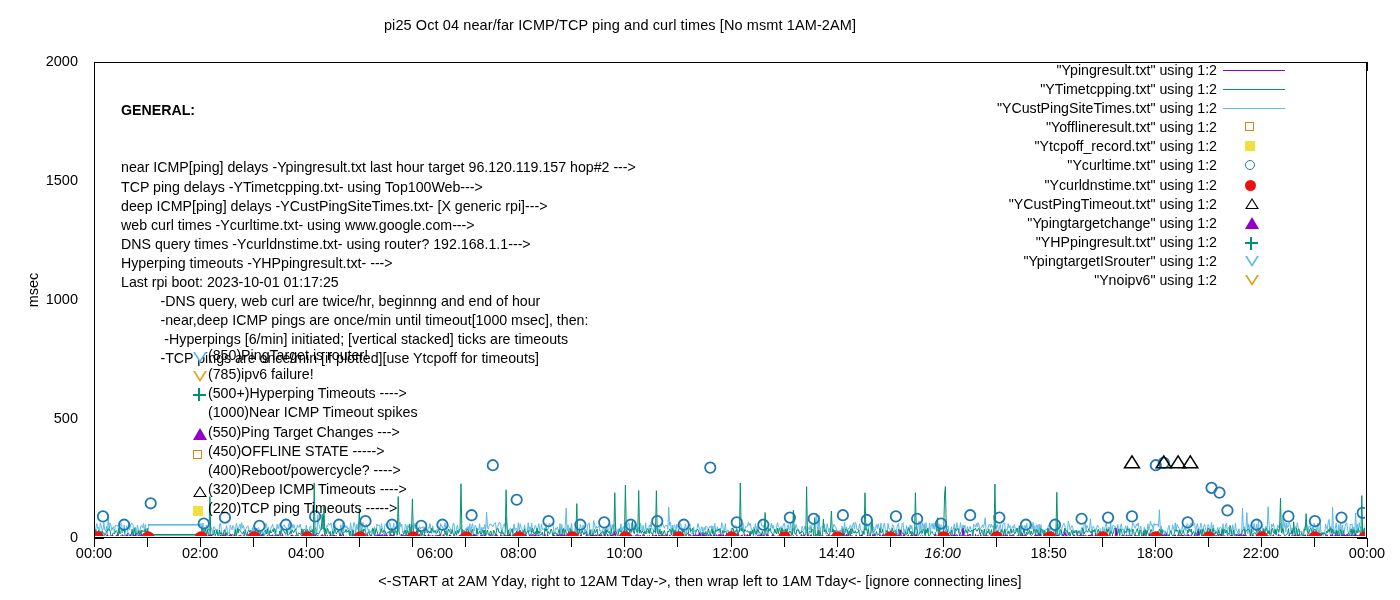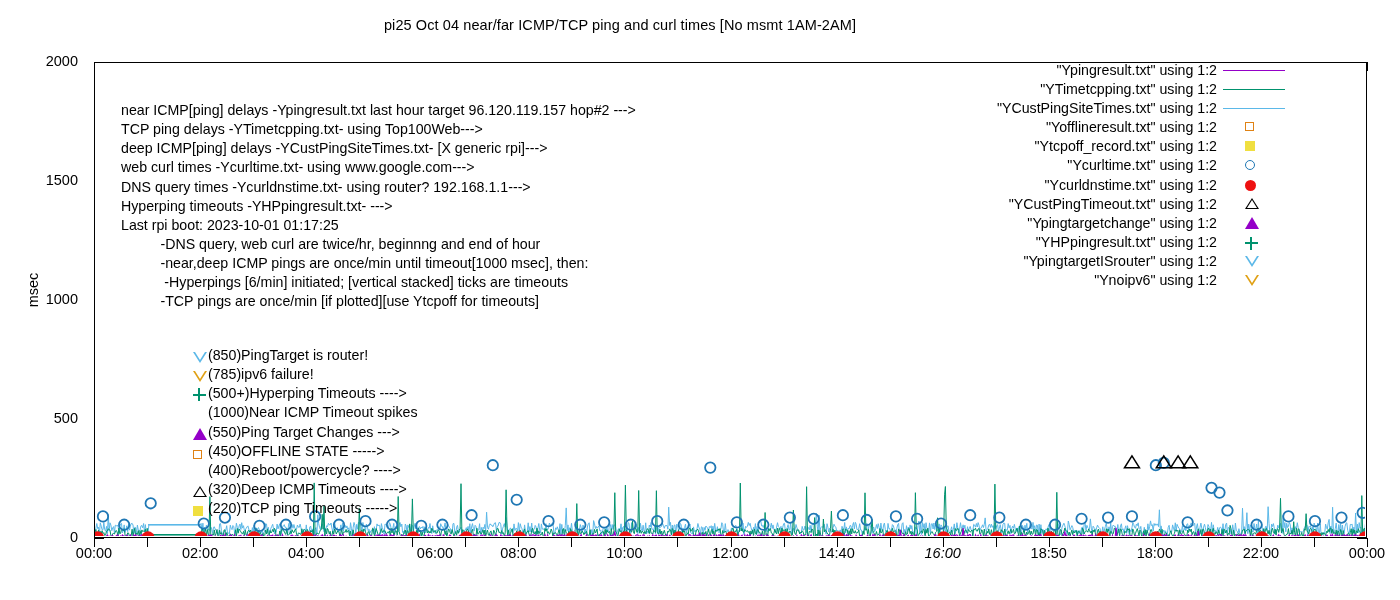--- a/index.html
+++ b/index.html
@@ -256,20 +256,21 @@
           <circle cx="1270.3479166666666" cy="474.80999999999995" r="6.5" fill="#ee1111"></circle>
           <polygon points="1036.9645833333334,392.84000000000003 1029.4645833333334,404.84000000000003 1044.4645833333334,404.84000000000003" fill="none" stroke="#000" stroke-width="1.5"></polygon>
           <polygon points="1068.7895833333332,392.84000000000003 1061.2895833333332,404.84000000000003 1076.2895833333332,404.84000000000003" fill="none" stroke="#000" stroke-width="1.5"></polygon>
           <polygon points="1083.1108333333334,392.84000000000003 1075.6108333333334,404.84000000000003 1090.6108333333334,404.84000000000003" fill="none" stroke="#000" stroke-width="1.5"></polygon>
           <polygon points="1095.3104166666667,392.84000000000003 1087.8104166666667,404.84000000000003 1102.8104166666667,404.84000000000003" fill="none" stroke="#000" stroke-width="1.5"></polygon>
         </svg>
     </div>
   </div>
 
   <div id="general">
+    <div class="hd">GENERAL:</div>
     <div id="general-lines"><div>near ICMP[ping] delays -Ypingresult.txt last hour target 96.120.119.157 hop#2 ---&gt;</div><div>TCP ping delays -YTimetcpping.txt- using Top100Web---&gt;</div><div>deep ICMP[ping] delays -YCustPingSiteTimes.txt- [X generic rpi]---&gt;</div><div>web curl times -Ycurltime.txt- using www.google.com---&gt;</div><div>DNS query times -Ycurldnstime.txt- using router? 192.168.1.1---&gt;</div><div>Hyperping timeouts -YHPpingresult.txt- ---&gt;</div><div>Last rpi boot: 2023-10-01 01:17:25</div><div>          -DNS query, web curl are twice/hr, beginnng and end of hour</div><div>          -near,deep ICMP pings are once/min until timeout[1000 msec], then:</div><div>           -Hyperpings [6/min] initiated; [vertical stacked] ticks are timeouts</div><div>          -TCP pings are once/min [if plotted][use Ytcpoff for timeouts]</div></div>
   </div>
 
   <div id="anom">
     <div id="anom-items"><div class="arow"><span class="mk"><span class="m dtri-b"></span></span><span>(850)PingTarget is router!</span></div><div class="arow"><span class="mk"><span class="m dtri-o"></span></span><span>(785)ipv6 failure!</span></div><div class="arow"><span class="mk"><span class="m plus"></span></span><span>(500+)Hyperping Timeouts ----&gt;</span></div><div class="arow"><span class="mk"></span><span>(1000)Near ICMP Timeout spikes</span></div><div class="arow"><span class="mk"><span class="m tri-f"></span></span><span>(550)Ping Target Changes ---&gt;</span></div><div class="arow"><span class="mk"><span class="m sq-o"></span></span><span>(450)OFFLINE STATE -----&gt;</span></div><div class="arow"><span class="mk"></span><span>(400)Reboot/powercycle? ----&gt;</span></div><div class="arow"><span class="mk"><span class="m tri-o"></span></span><span>(320)Deep ICMP Timeouts ----&gt;</span></div><div class="arow"><span class="mk"><span class="m sq-f"></span></span><span>(220)TCP ping Timeouts -----&gt;</span></div></div>
   </div>
 
   <div id="legend">
       <div class="lrow"><span>"Ypingresult.txt" using 1:2</span><span class="sym">
           <span class="lline" style="border-top-color: rgb(148, 0, 200);"></span>
@@ -302,13 +303,14 @@
           <span class="m plus"></span>
         </span></div>
       <div class="lrow"><span>"YpingtargetISrouter" using 1:2</span><span class="sym">
           <span class="m dtri-b"></span>
         </span></div>
       <div class="lrow"><span>"Ynoipv6" using 1:2</span><span class="sym">
           <span class="m dtri-o"></span>
         </span></div>
     </div>
 
+  <div id="xtitle">&lt;-START at 2AM Yday, right to 12AM Tday-&gt;, then wrap left to 1AM Tday&lt;- [ignore connecting lines]</div>
 </div>
 
 </body></html>

